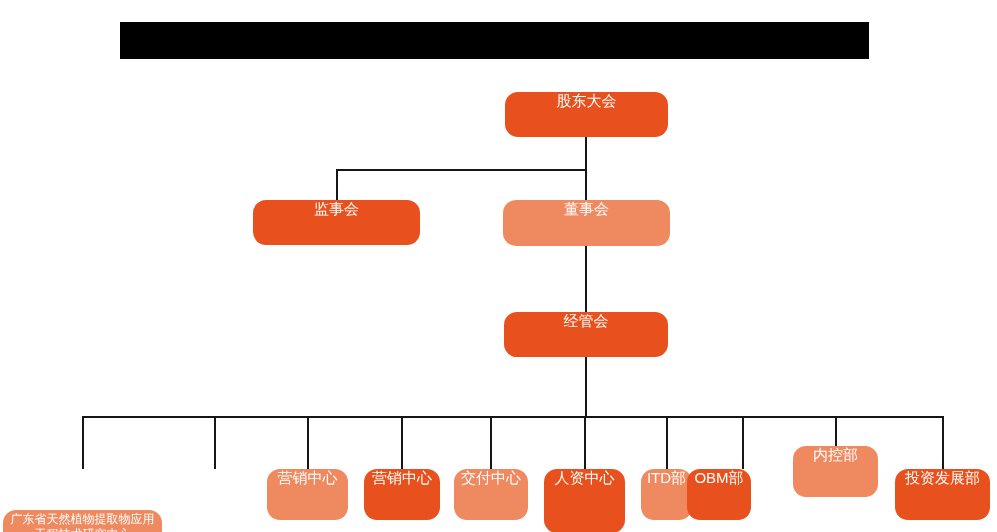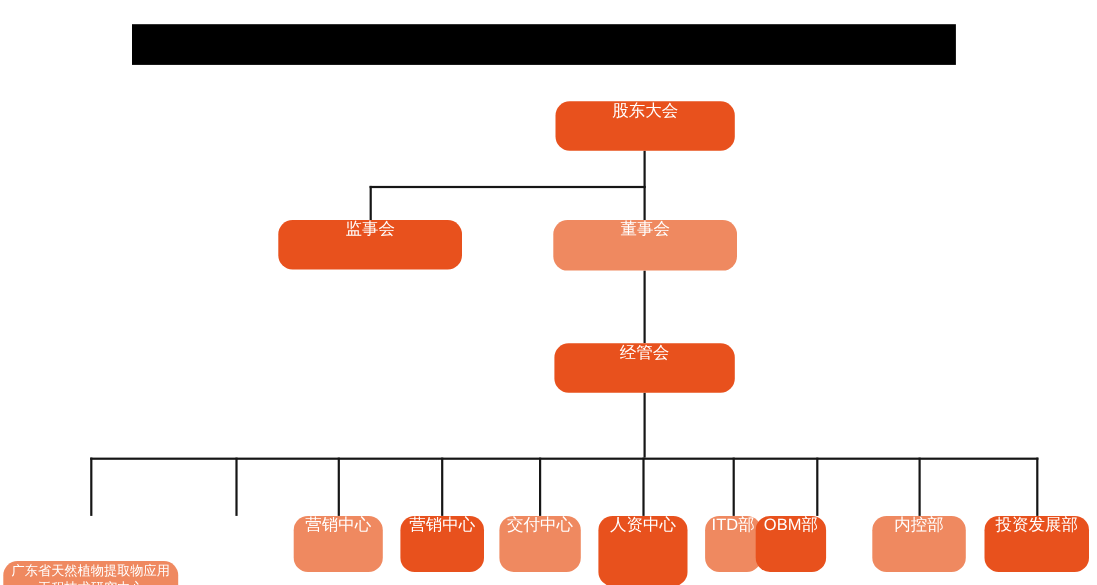--- a/index.html
+++ b/index.html
@@ -86,20 +86,20 @@
   </div>
   <div class="node dark" style="left:544px;top:469px;width:81px;height:64px">
     <span>人资中心</span>
   </div>
   <div class="node light" style="left:641px;top:469px;width:51px;height:51px">
     <span>ITD部</span>
   </div>
   <div class="node dark" style="left:687px;top:469px;width:64px;height:51px">
     <span>OBM部</span>
   </div>
-  <div class="node light" style="left:793px;top:469px;width:85px;height:51px">
+  <div class="node light" style="left:793px;top:446px;width:85px;height:51px">
     <span>内控部</span>
   </div>
   <div class="node dark" style="left:895px;top:469px;width:95px;height:51px">
     <span>投资发展部</span>
   </div>
 
 </div>
 
 </body></html>

